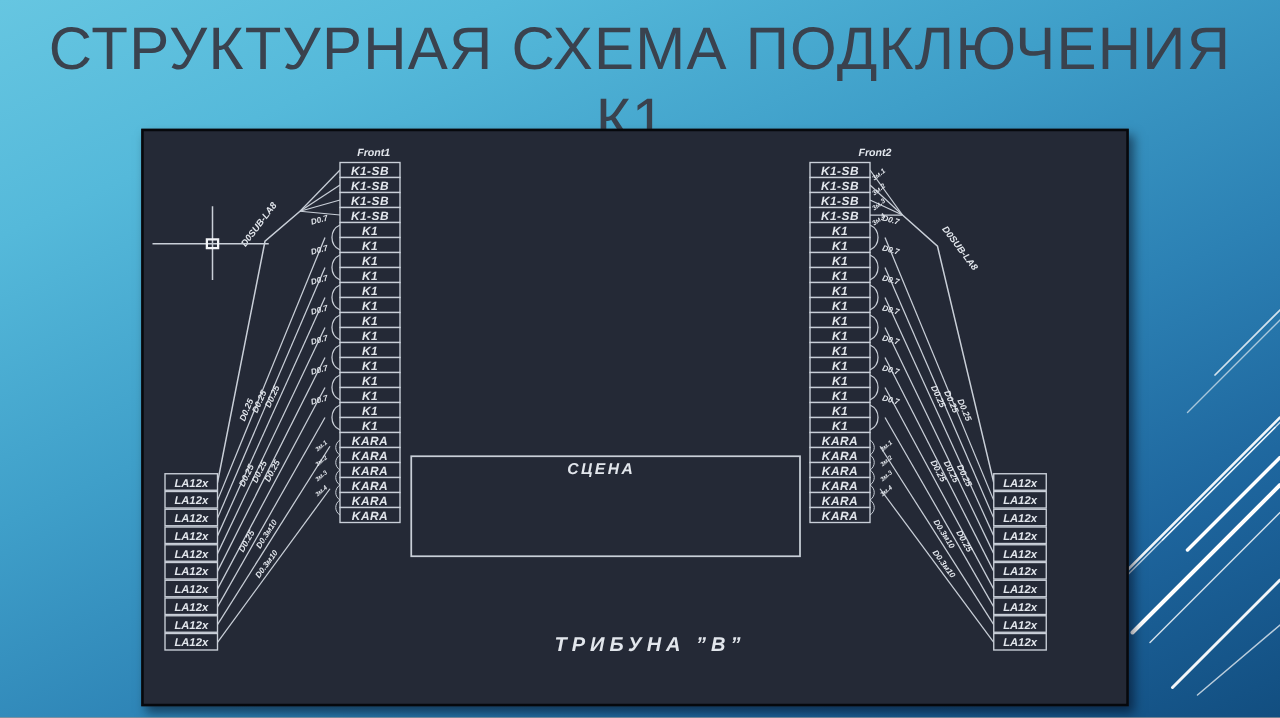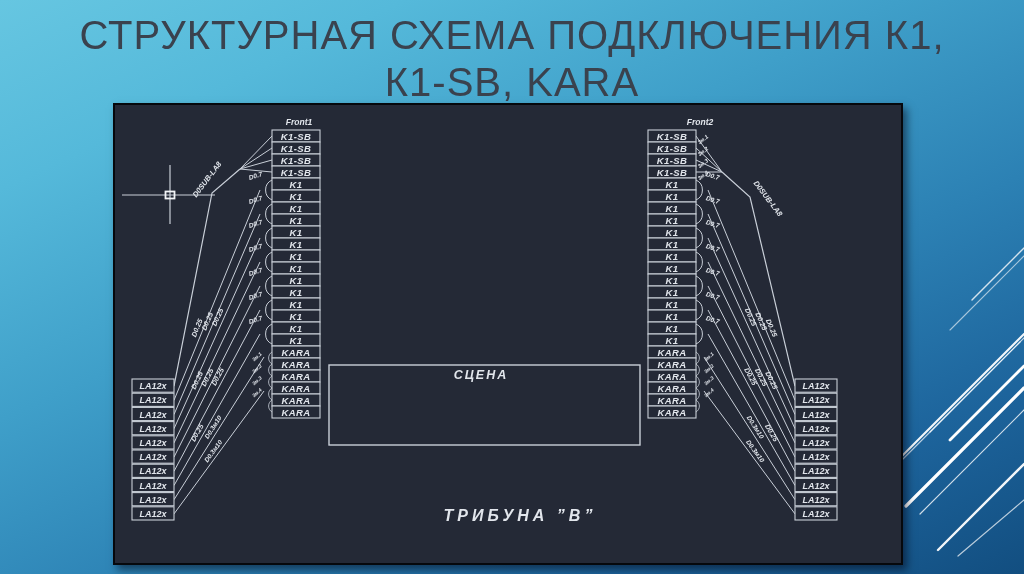--- a/index.html
+++ b/index.html
@@ -1,20 +1,20 @@
 <!DOCTYPE html>
 <html><head>
 <meta charset="utf-8">
 <style>
   html,body{margin:0;padding:0;}
   body{width:1024px;height:574px;overflow:hidden;font-family:"Liberation Sans",sans-serif;}
   .slide{position:relative;width:1024px;height:574px;overflow:hidden;
     background:linear-gradient(155deg,#66c6e1 0%,#55b9da 18%,#3f9fc9 40%,#2c81b4 62%,#1d649c 82%,#124e80 100%);}
   .title{position:absolute;top:12px;left:0;width:100%;margin:0;text-align:center;
-    font-weight:400;font-size:40px;line-height:1.18;letter-spacing:1px;color:#3a424e;
+    font-weight:400;font-size:48px;line-height:1.18;letter-spacing:1px;color:#3a424e;
     font-family:"Liberation Sans",sans-serif;}
   .streaks{position:absolute;right:0;top:0;width:1024px;height:574px;pointer-events:none;}
   .panel{position:absolute;left:113px;top:103px;width:790px;height:462px;box-sizing:border-box;
     background:#242936;border:2px solid #06080c;box-shadow:4px 5px 8px rgba(0,0,15,.5);}
   .panel svg{display:block;width:100%;height:100%;}
   text{font-family:"Liberation Sans",sans-serif;}
 </style>
 </head>
 <body>
 

